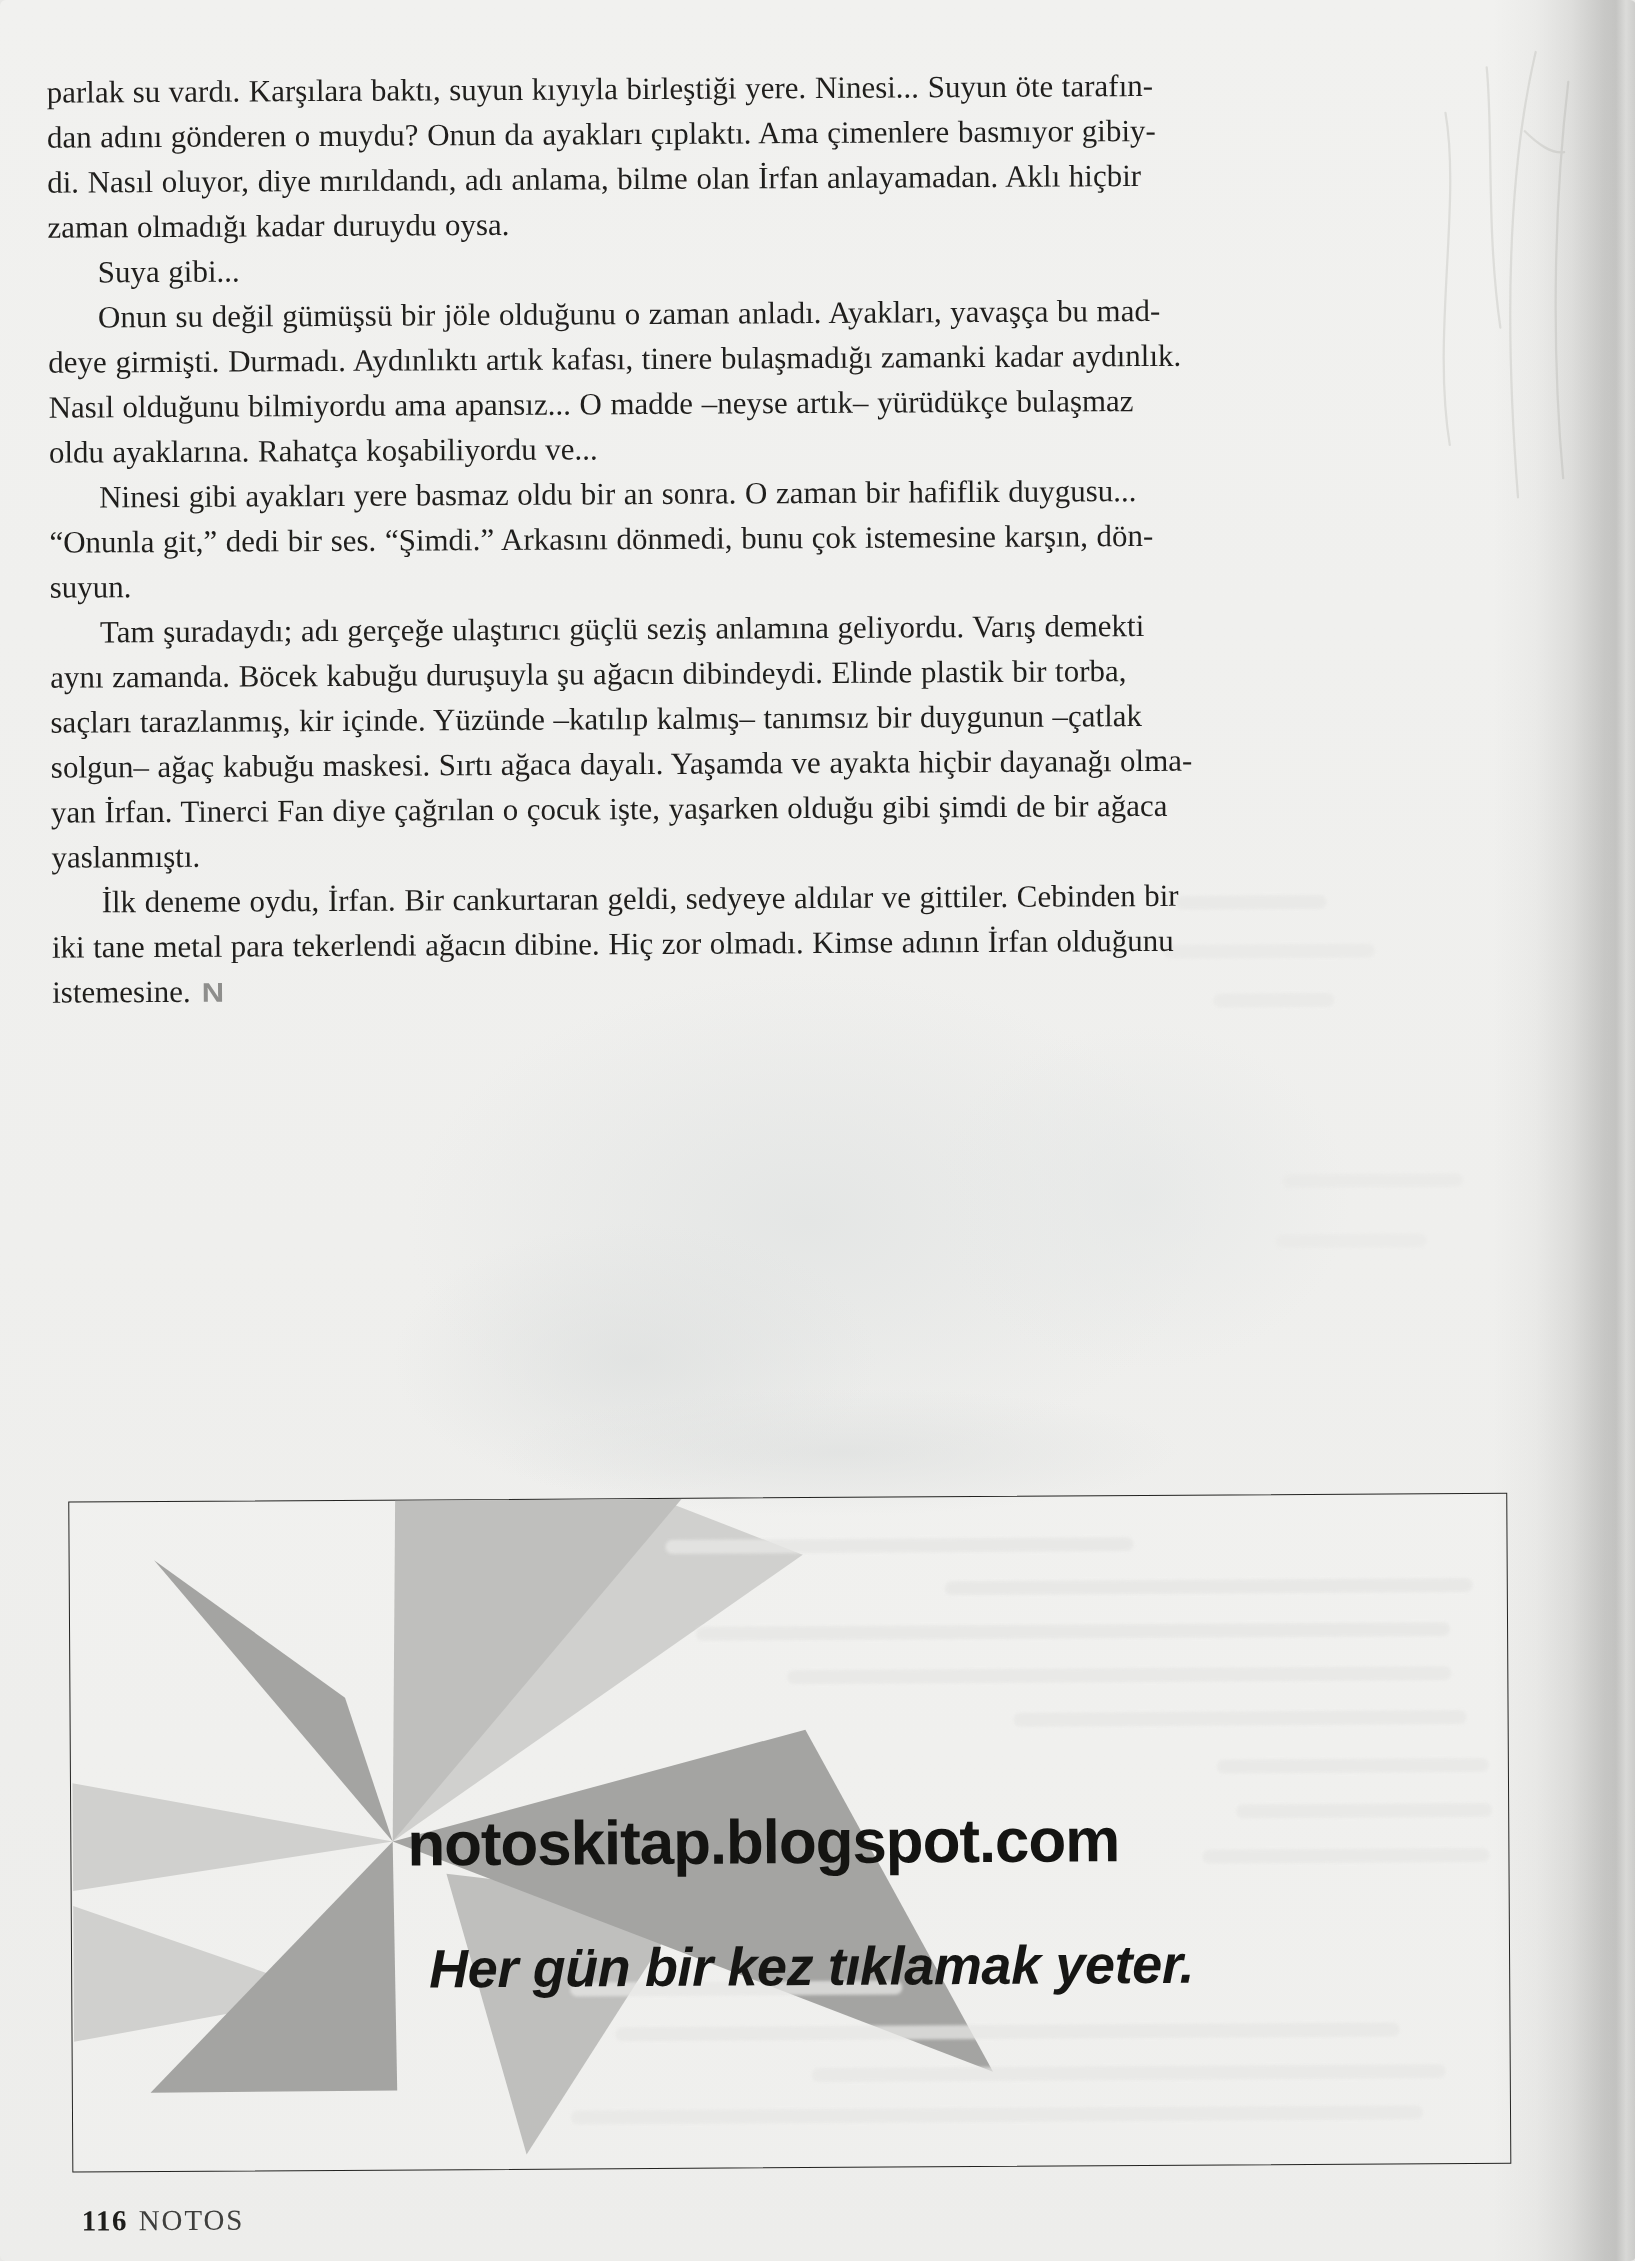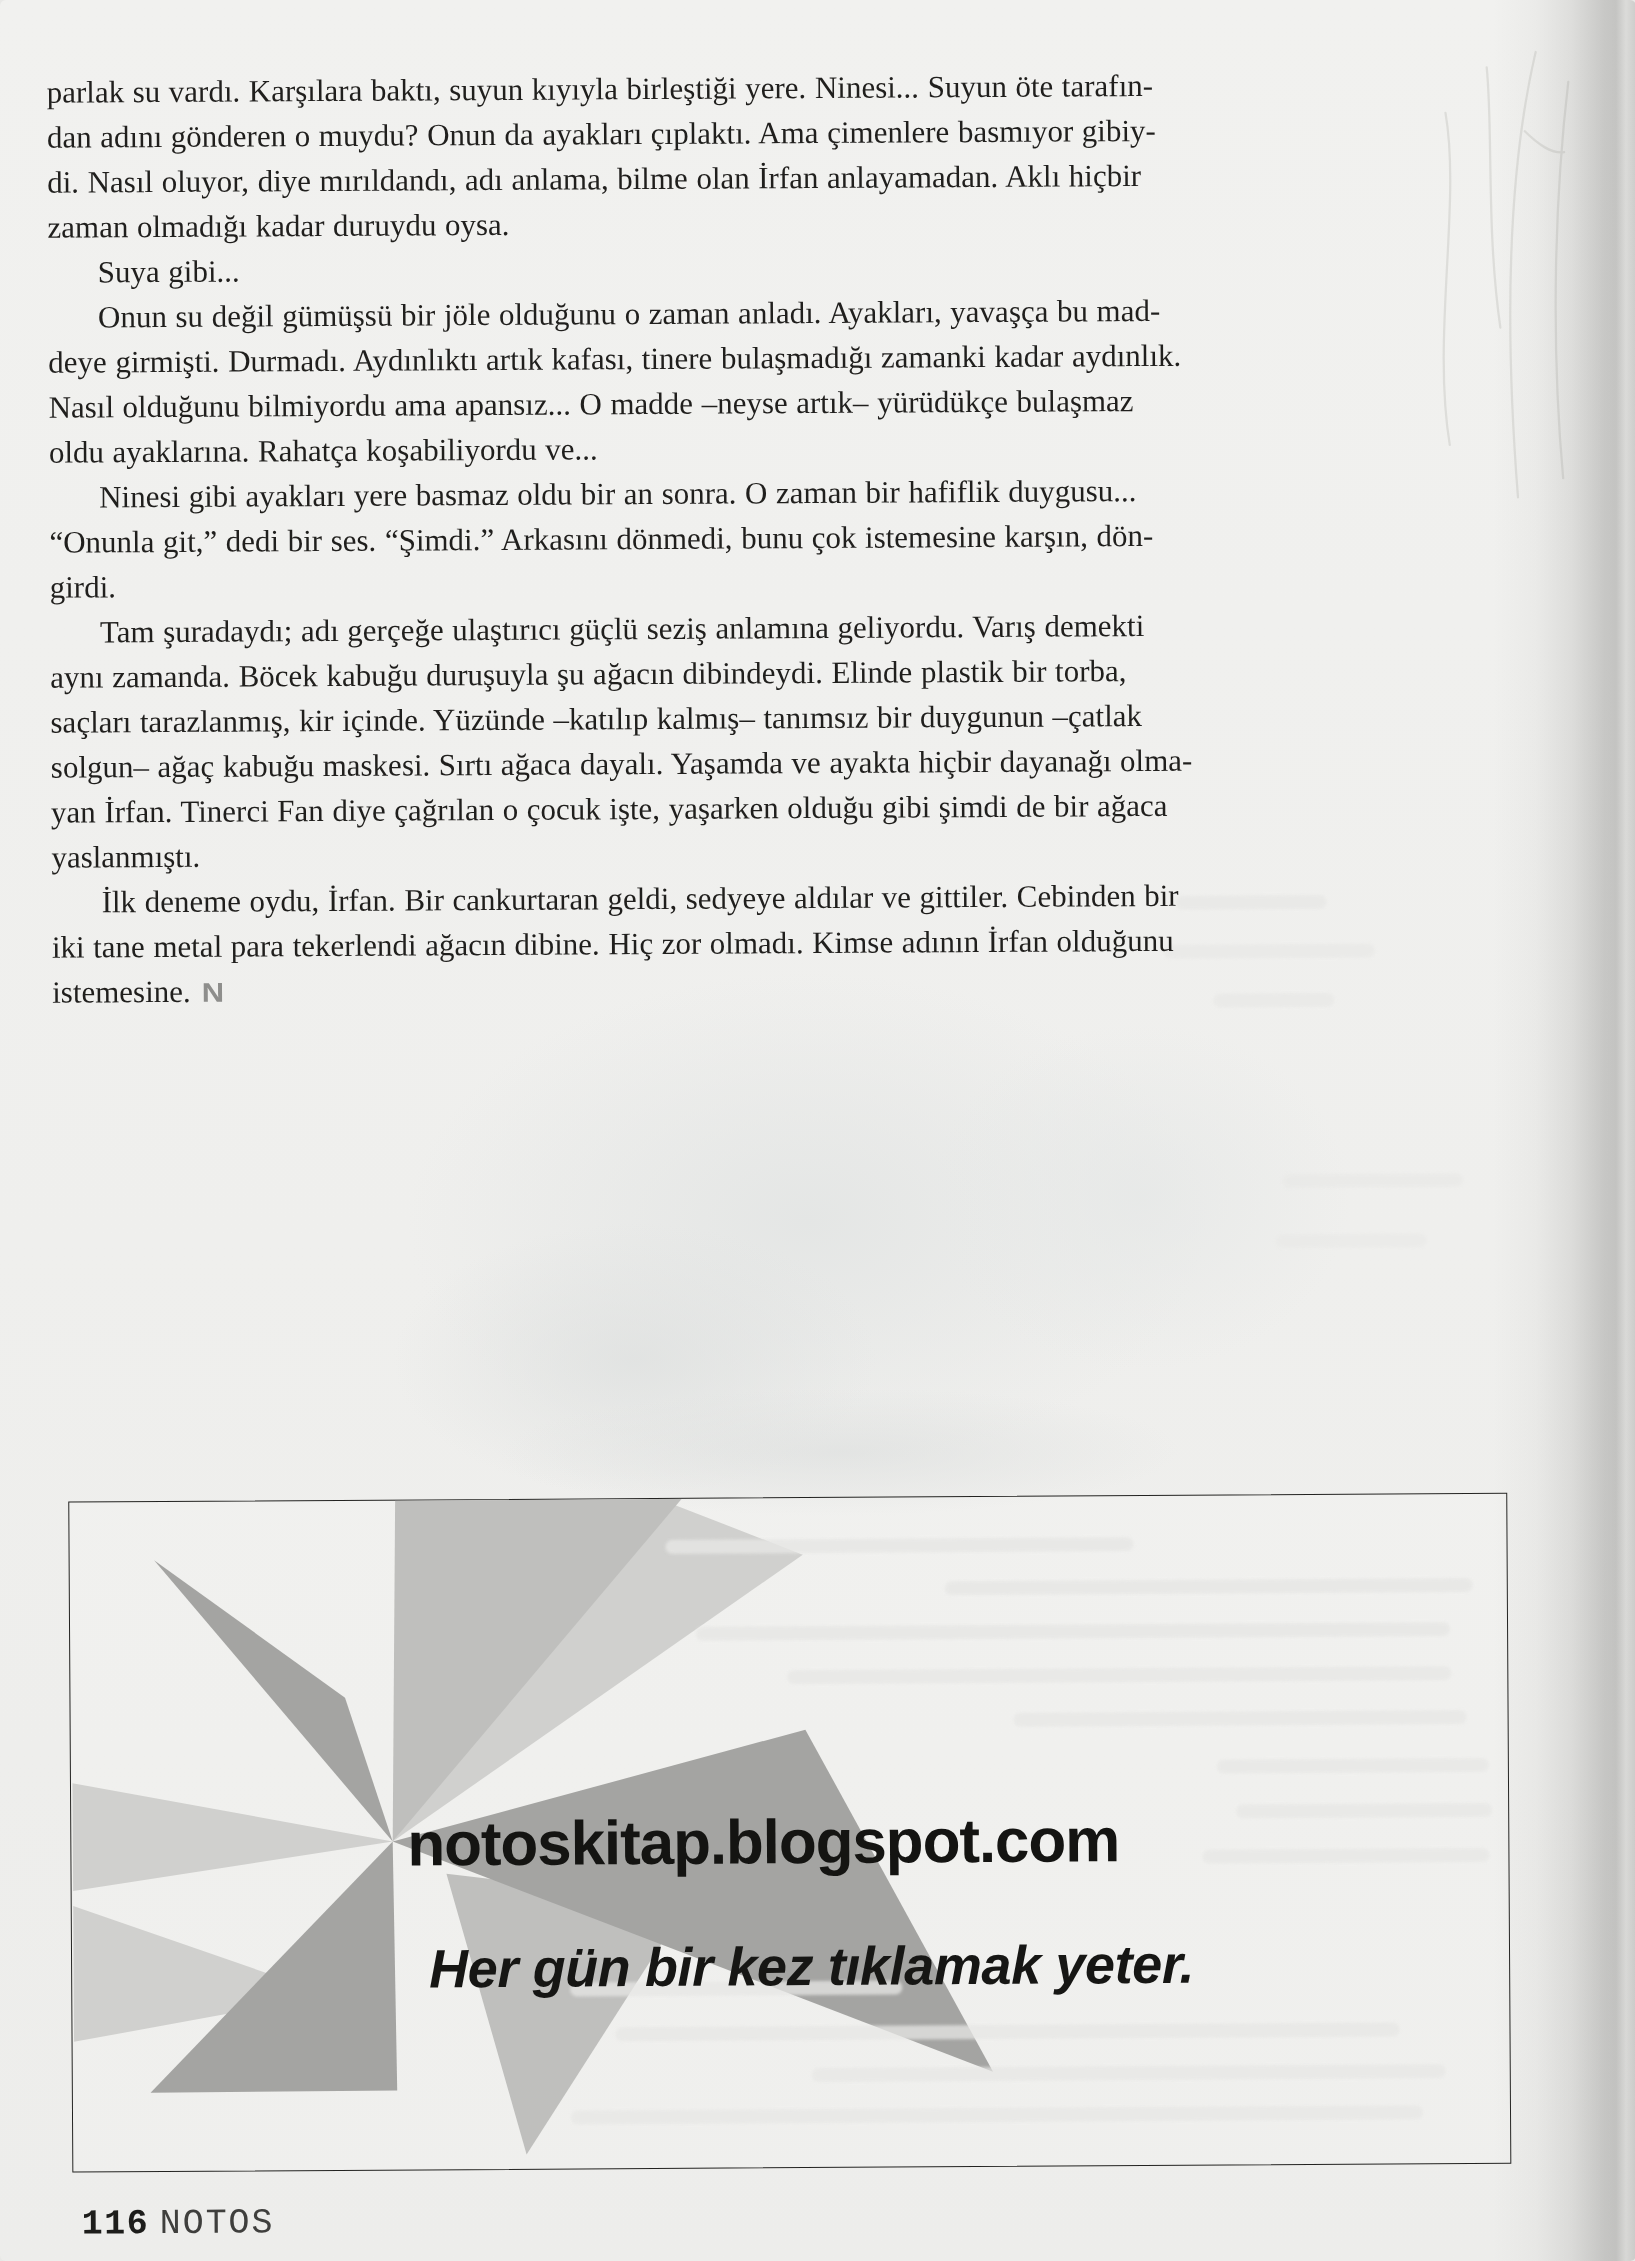--- a/index.html
+++ b/index.html
@@ -45,21 +45,21 @@
     white-space:nowrap;
   }
   .ad-tagline{
     position:absolute;left:357px;top:441px;
     font-family:"Liberation Sans", sans-serif;font-weight:700;font-style:italic;
     font-size:54px;line-height:1;letter-spacing:-0.4px;color:#161614;
     white-space:nowrap;
   }
   
   .footer{position:absolute;left:75px;top:2201px;white-space:nowrap;
-    font-family:Liberation Mono, monospace;font-size:35px;line-height:1.1;}
+    font-family:Liberation Serif, serif;font-size:29px;line-height:1.1;}
   .pnum{font-weight:700;color:#1d1d1b;letter-spacing:1.5px;}
   .pmag{font-weight:400;color:#3f3f3d;margin-left:10.6px;letter-spacing:1.9px;}
   
   .edge-right{
     position:absolute;right:0;top:0;width:143px;height:100%;pointer-events:none;
     background:linear-gradient(to right,
       rgba(140,140,138,0) 0%,
       rgba(140,140,138,0.06) 30%,
       rgba(120,120,118,0.16) 55%,
       rgba(105,105,103,0.30) 78%,
@@ -104,21 +104,21 @@
       <div class="tline"><span>dan adını gönderen o muydu? Onun da ayakları çıplaktı. Ama çimenlere basmıyor gibiy-</span></div>
       <div class="tline"><span>di. Nasıl oluyor, diye mırıldandı, adı anlama, bilme olan İrfan anlayamadan. Aklı hiçbir</span></div>
       <div class="tline"><span>zaman olmadığı kadar duruydu oysa.</span></div>
       <div class="tline ind"><span>Suya gibi...</span></div>
       <div class="tline ind"><span>Onun su değil gümüşsü bir jöle olduğunu o zaman anladı. Ayakları, yavaşça bu mad-</span></div>
       <div class="tline"><span>deye girmişti. Durmadı. Aydınlıktı artık kafası, tinere bulaşmadığı zamanki kadar aydınlık.</span></div>
       <div class="tline"><span>Nasıl olduğunu bilmiyordu ama apansız... O madde –neyse artık– yürüdükçe bulaşmaz</span></div>
       <div class="tline"><span>oldu ayaklarına. Rahatça koşabiliyordu ve...</span></div>
       <div class="tline ind"><span>Ninesi gibi ayakları yere basmaz oldu bir an sonra. O zaman bir hafiflik duygusu...</span></div>
       <div class="tline"><span>“Onunla git,” dedi bir ses. “Şimdi.” Arkasını dönmedi, bunu çok istemesine karşın, dön-</span></div>
-      <div class="tline"><span>girdi.</span></div>
+      <div class="tline"><span>suyun.</span></div>
       <div class="tline ind"><span>Tam şuradaydı; adı gerçeğe ulaştırıcı güçlü seziş anlamına geliyordu. Varış demekti</span></div>
       <div class="tline"><span>aynı zamanda. Böcek kabuğu duruşuyla şu ağacın dibindeydi. Elinde plastik bir torba,</span></div>
       <div class="tline"><span>saçları tarazlanmış, kir içinde. Yüzünde –katılıp kalmış– tanımsız bir duygunun –çatlak</span></div>
       <div class="tline"><span>solgun– ağaç kabuğu maskesi. Sırtı ağaca dayalı. Yaşamda ve ayakta hiçbir dayanağı olma-</span></div>
       <div class="tline"><span>yan İrfan. Tinerci Fan diye çağrılan o çocuk işte, yaşarken olduğu gibi şimdi de bir ağaca</span></div>
       <div class="tline"><span>yaslanmıştı.</span></div>
       <div class="tline ind"><span>İlk deneme oydu, İrfan. Bir cankurtaran geldi, sedyeye aldılar ve gittiler. Cebinden bir</span></div>
       <div class="tline"><span>iki tane metal para tekerlendi ağacın dibine. Hiç zor olmadı. Kimse adının İrfan olduğunu</span></div>
       <div class="tline"><span>istemesine.</span><span class="endmark">N</span></div>
     </div>

